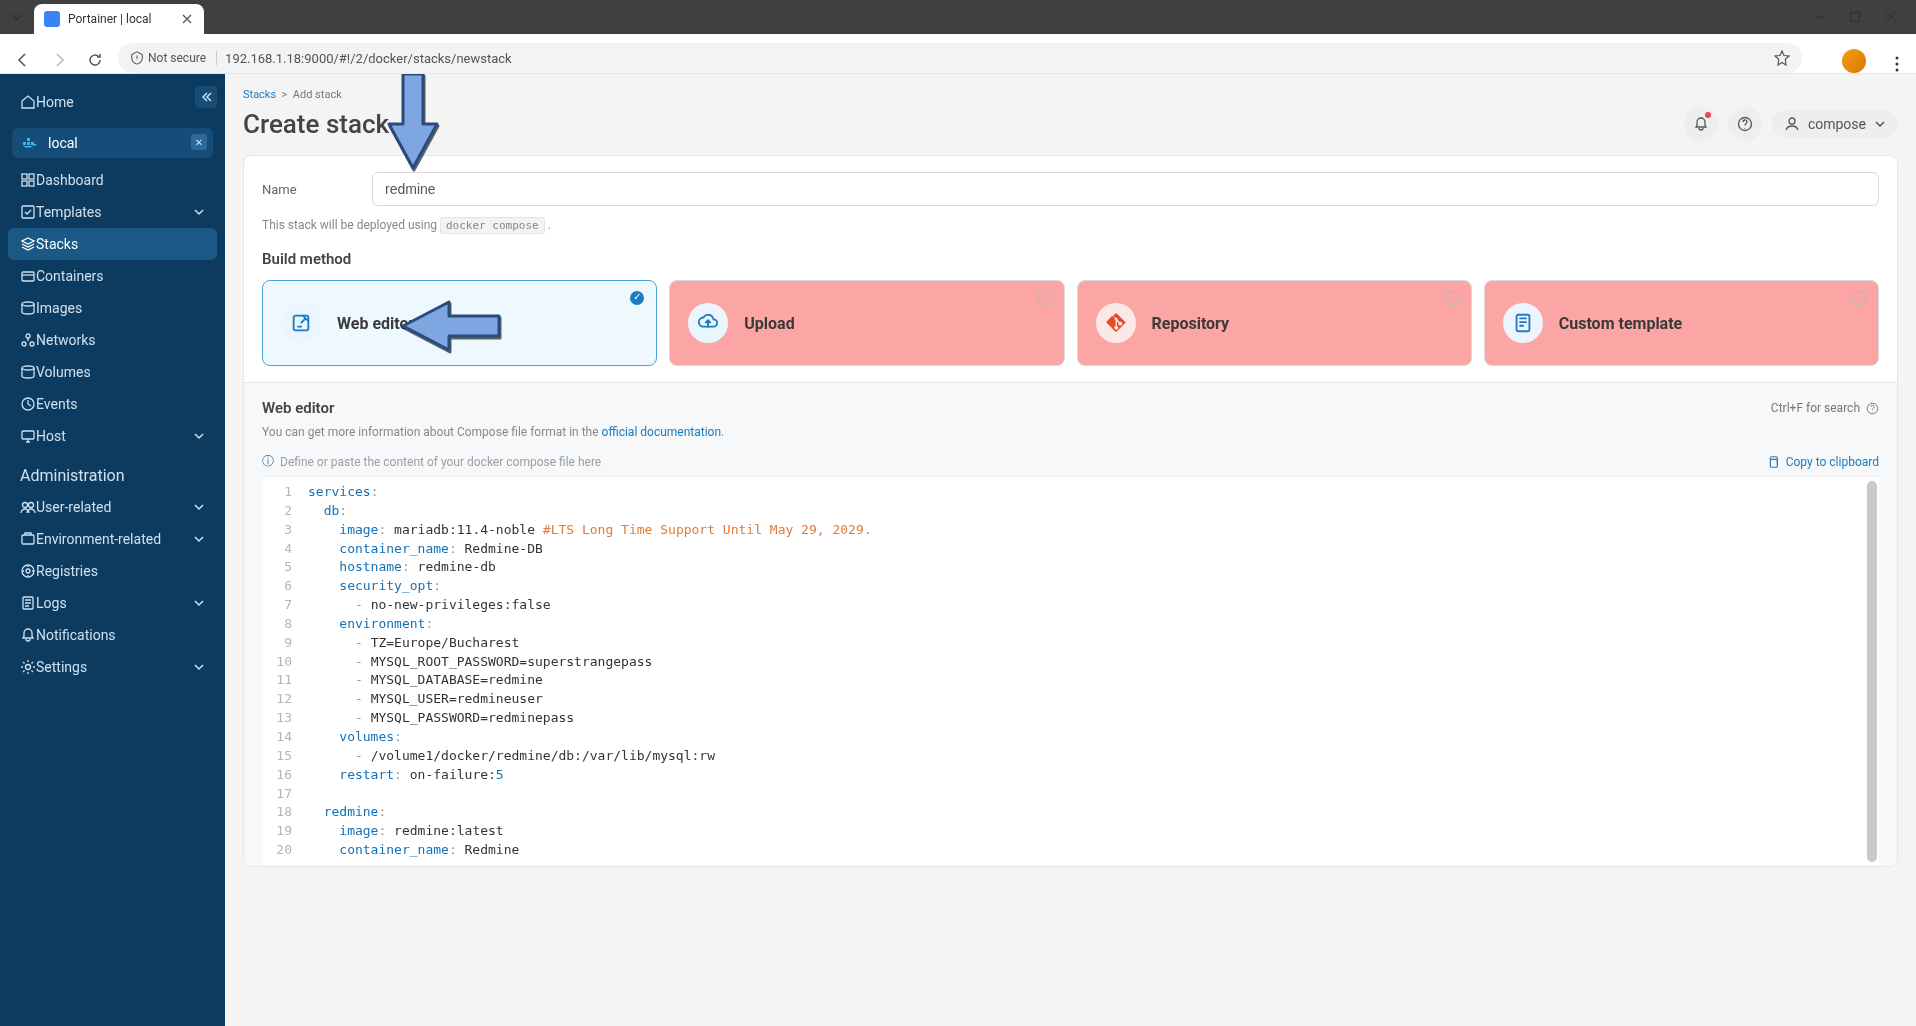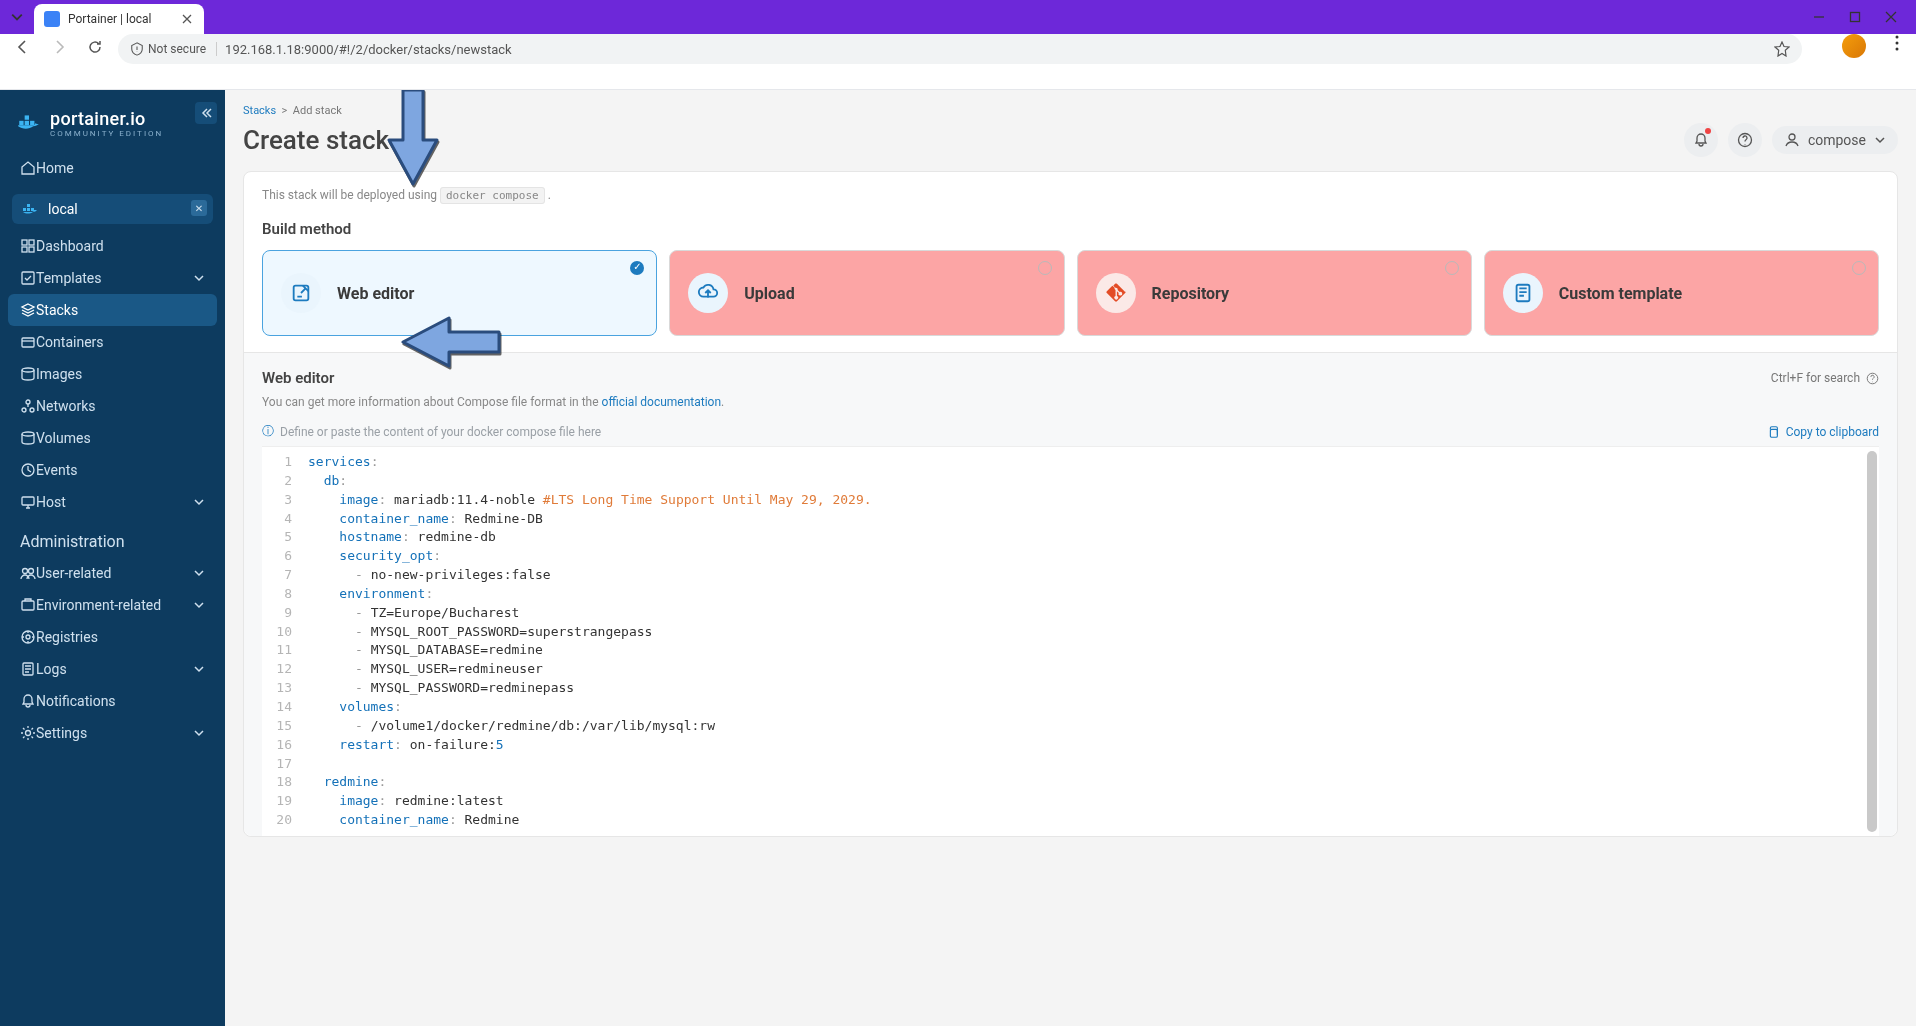--- a/index.html
+++ b/index.html
@@ -1,29 +1,29 @@
 <!DOCTYPE html>
 <html><head>
 <meta charset="utf-8">
 <style>
 * { margin: 0; padding: 0; box-sizing: border-box; }
 body { font-family: -apple-system, BlinkMacSystemFont, "Segoe UI", Roboto, Arial, sans-serif; font-size: 14px; color: #333; background: #fff; overflow: hidden; }
 
 
-.browser-chrome { background: #6d28d9; }
+.browser-chrome { background: #404040; }
 .tab-bar { display: flex; align-items: center; height: 34px; padding: 0 8px; gap: 8px; }
 .tab-dropdown { width: 18px; height: 18px; display: flex; align-items: center; justify-content: center; color: #333; }
 .tab { display: flex; align-items: center; background: #fff; border-radius: 8px 8px 0 0; padding: 6px 10px; gap: 8px; min-width: 170px; height: 30px; margin-top: 4px;}
 .tab-favicon { width: 16px; height: 16px; background: #3b82f6; border-radius: 3px; }
 .tab-title { font-size: 12px; color: #333; flex: 1; }
 .tab-close { width: 14px; height: 14px; display: flex; align-items: center; justify-content: center; color: #555; cursor: pointer; }
 .window-controls { margin-left: auto; display: flex; gap: 18px; padding-right: 8px; }
 .win-btn { width: 18px; height: 18px; display: flex; align-items: center; justify-content: center; color: #333; }
 
-.addr-bar { display: flex; align-items: flex-start; height: 56px; padding: 0 10px; gap: 10px; background: #fff; border-bottom: 1px solid #e5e7eb;}
+.addr-bar { display: flex; align-items: flex-end; height: 40px; padding: 0 10px; gap: 10px; background: #fff; border-bottom: 1px solid #e5e7eb;}
 .nav-btn { width: 26px; height: 26px; display: flex; align-items: center; justify-content: center; color: #555; border-radius: 50%; }
 .addr-input-wrap { flex: 1; display: flex; align-items: center; background: #f1f3f4; border-radius: 18px; height: 30px; padding: 0 12px; gap: 8px; }
 .secure-badge { display: flex; align-items: center; gap: 4px; font-size: 12px; color: #555; border-right: 1px solid #ccc; padding-right: 10px;}
 .addr-text { font-size: 13px; color: #555; }
 .star-icon { color: #555; margin-left: auto;}
 .profile-avatar { width: 24px; height: 24px; border-radius: 50%; background: linear-gradient(135deg,#f59e0b,#d97706); margin-left: 30px;}
 .kebab { width: 18px; height: 18px; display: flex; align-items: center; justify-content: center; color: #333; margin-left: 12px;}
 
 
 .app { display: flex; height: calc(1026px - 74px); }
@@ -172,33 +172,20 @@
 </div>
 
 <div class="app">
 
   <div class="sidebar">
     <div class="collapse-btn">
       <svg width="12" height="12" viewBox="0 0 12 12">
           <path d="M7 2L3 6l4 4M11 2L7 6l4 4" stroke="currentColor" fill="none" stroke-width="1.5"></path>
         </svg>
     </div>
-    <div class="sidebar-logo">
-      <svg class="logo-icon" viewBox="0 0 24 24">
-          <rect x="3" y="10" width="4" height="4" fill="#3bb4f2"></rect>
-          <rect x="8" y="10" width="4" height="4" fill="#3bb4f2"></rect>
-          <rect x="8" y="5" width="4" height="4" fill="#3bb4f2"></rect>
-          <rect x="13" y="10" width="4" height="4" fill="#3bb4f2"></rect>
-          <path d="M2 15c4 3 10 3 14 0 2 0 4-1 5-2-1 0-2 0-3-1 0 0 0 2-2 2H2z" fill="#3bb4f2"></path>
-        </svg>
-      <div>
-        <div class="logo-text">portainer.io</div>
-        <div class="logo-sub">COMMUNITY EDITION</div>
-      </div>
-    </div>
     <div class="nav-item">
       <svg class="nav-icon" viewBox="0 0 16 16">
           <path d="M2 7l6-5 6 5v7H2V7z" stroke="currentColor" fill="none" stroke-width="1.3"></path>
         </svg>
       <span>Home</span>
     </div>
 
     <div class="env-pill">
       <svg class="nav-icon" viewBox="0 0 16 16" style="color:#3bb4f2">
           <rect x="1" y="7" width="3" height="3" fill="currentColor"></rect>
@@ -380,20 +367,24 @@
               </svg>
             <span>compose</span>
             <svg width="12" height="12" viewBox="0 0 12 12">
                 <path d="M2 4l4 4 4-4" stroke="currentColor" fill="none" stroke-width="1.5"></path>
               </svg>
           </div>
         </div>
       </div>
 
       <div class="card" style="padding-bottom: 0;">
+        <div class="form-row">
+          <div class="form-label">Name</div>
+          <input class="form-input" value="redmine" style="">
+        </div>
         <div class="hint">
           <span>This stack will be deployed using </span>
           <span class="code-chip">docker compose</span>
           <span> .</span>
         </div>
 
         <div class="section-title">Build method</div>
         <div class="methods" id="build-methods">
             <div class="method selected">
               <div class="radio"></div>

